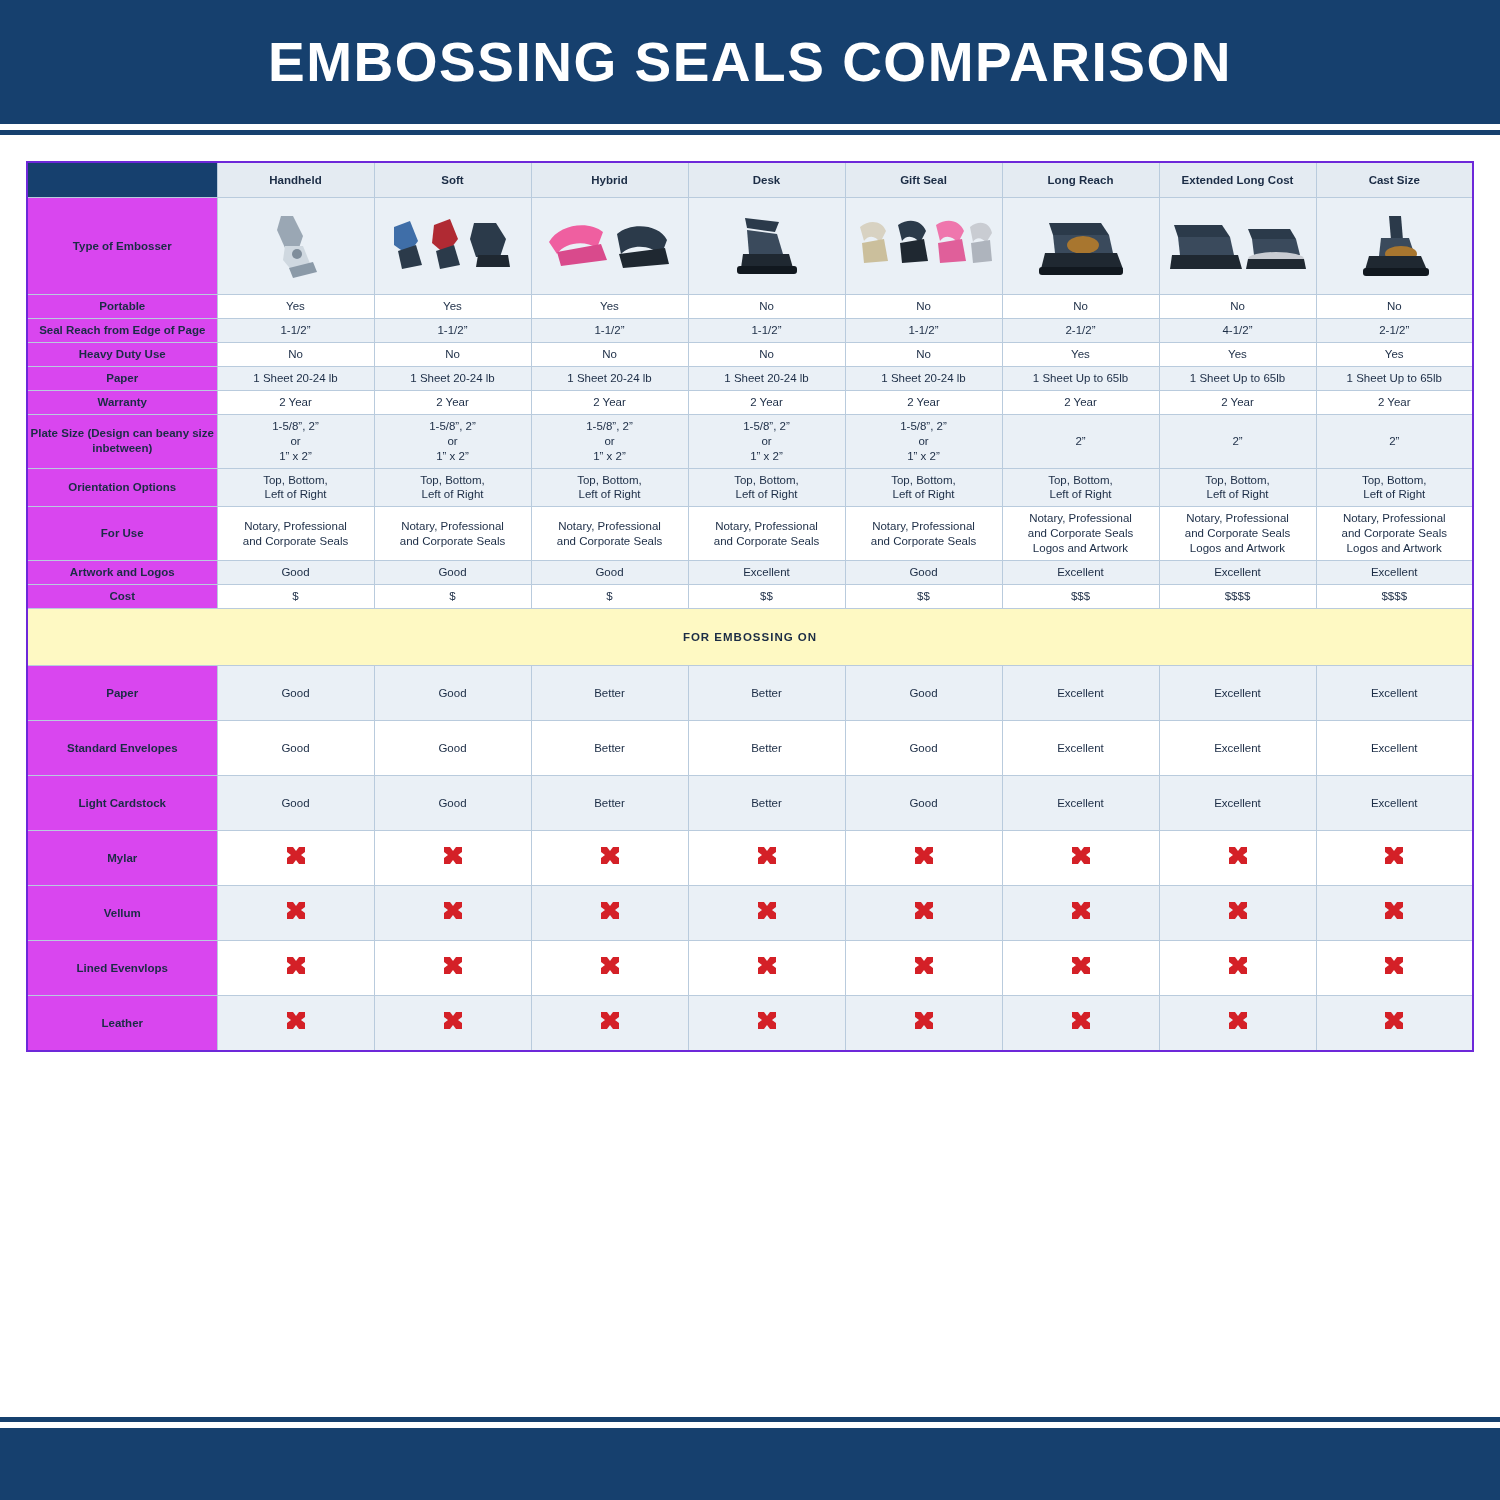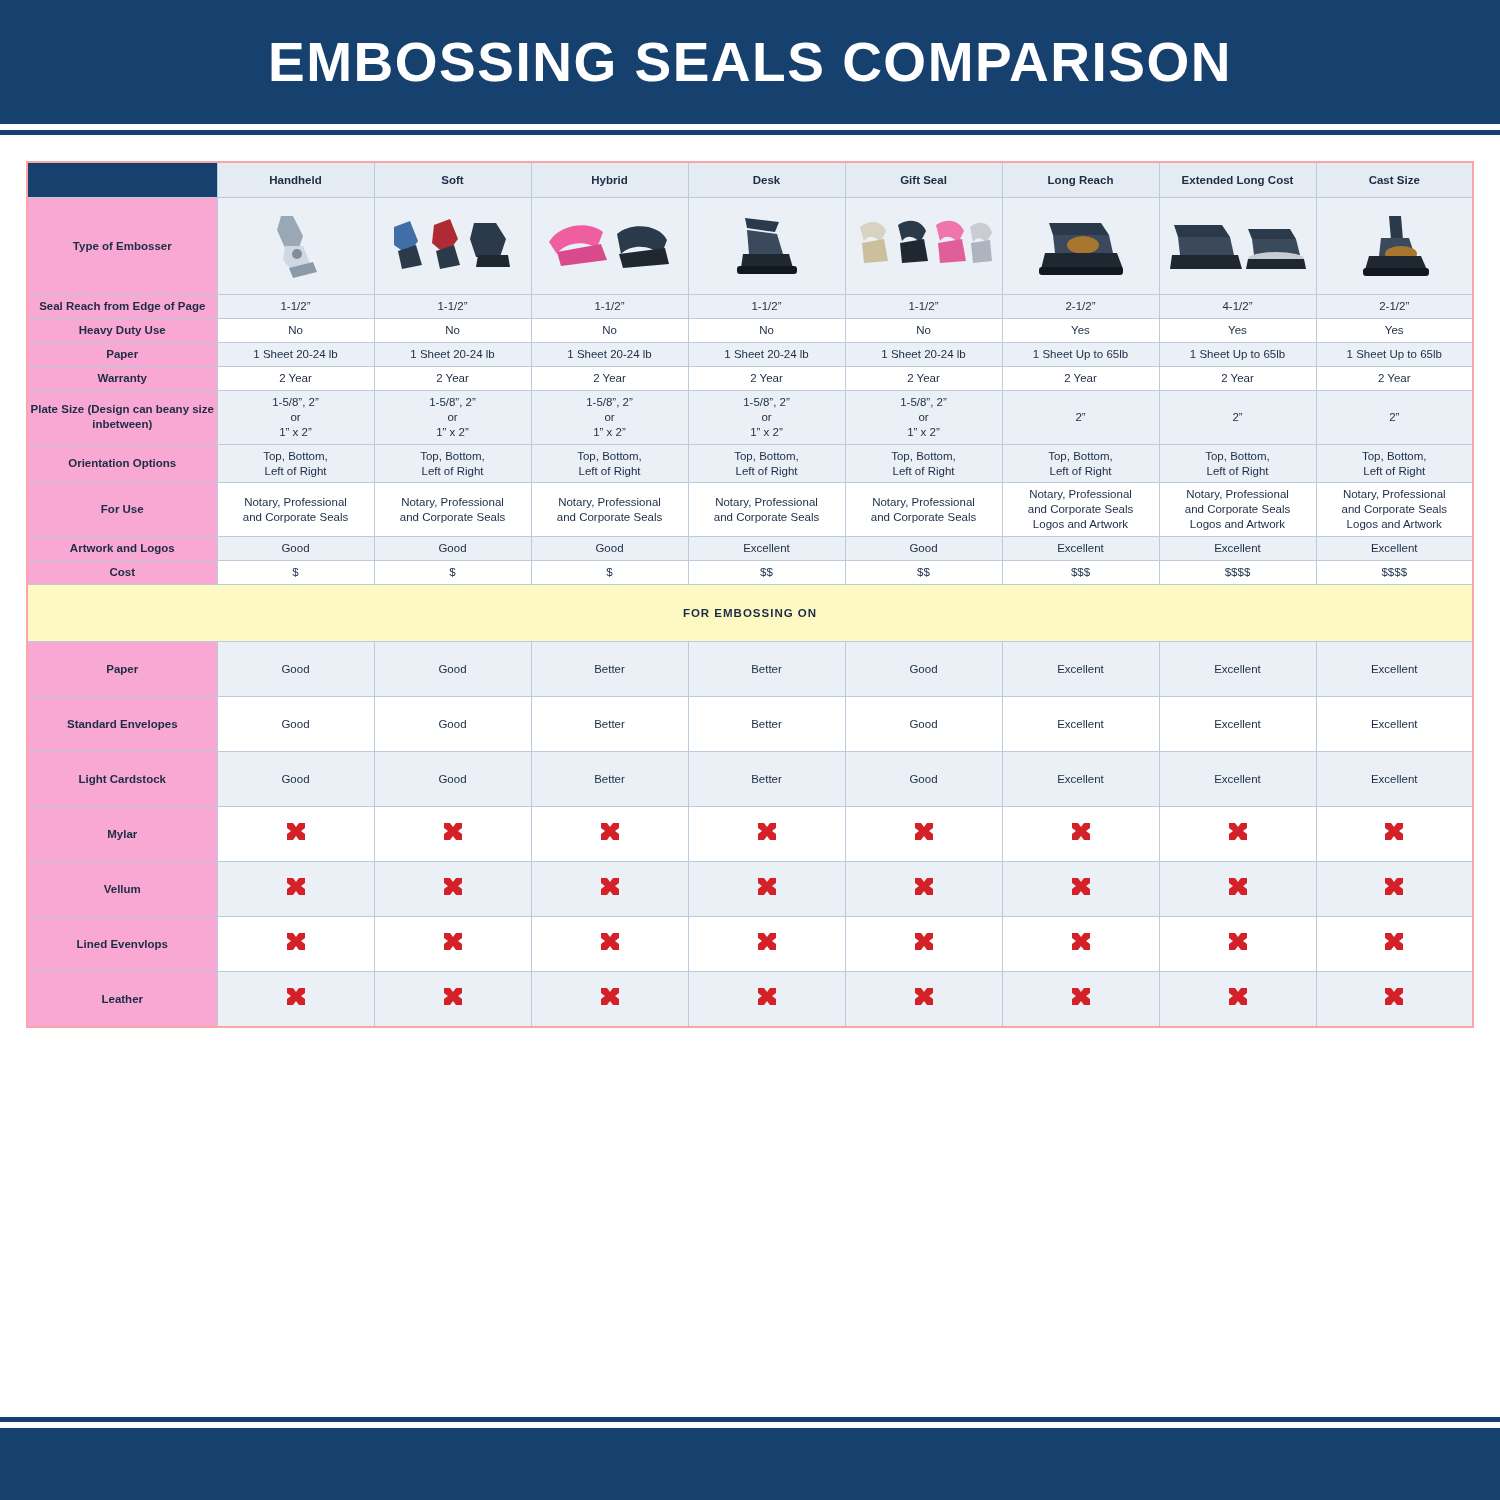--- a/index.html
+++ b/index.html
@@ -28,21 +28,21 @@
   }
   .header-rule{height:6px;background:#ffffff;}
   .header-rule2{height:5px;background:#16406e;}
 
   
   .table-wrap{padding:26px 26px 0 26px;}
   table.cmp{
     border-collapse:collapse;
     width:1448px;
     table-layout:fixed;
-    border:2px solid #fca5a5;
+    border:2px solid #6d28d9;
     padding-left:28px;
   }
   table.cmp td, table.cmp th{
     border:1px solid #b9cbdd;
     vertical-align:middle;
     text-align:center;
     font-size:11.5px;
     color:#1b2c45;
     padding:4px 2px;
   }
@@ -69,21 +69,21 @@
     background:#16406e;
     border:1px solid #16406e;
   }
   .imgcell{
     background:#edf2f7;
     height:88px;
     padding:2px;
   }
   tr.alt td{background:#eaf0f6;}
   tr.white td{background:#ffffff;}
-  tr.alt td.rowhead, tr.white td.rowhead{background:#f9a8d4;}
+  tr.alt td.rowhead, tr.white td.rowhead{background:#d946ef;}
 
   .section-band{
     background:#fef9c3;
     color:#ffffff;
     font-weight:bold;
     font-size:26px;
     letter-spacing:1px;
     height:48px;
     text-transform:uppercase;
     border:1px solid #16406e;
@@ -226,20 +226,31 @@
                 <svg width="86" height="72" viewBox="0 0 86 72">
                   <path d="M38 6 L50 6 L52 30 L40 30 Z" fill="#2b3a4a"></path>
                   <path d="M30 28 L58 28 L64 46 L28 46 Z" fill="#3a4a5c"></path>
                   <ellipse cx="50" cy="44" rx="16" ry="8" fill="#a8762f"></ellipse>
                   <path d="M18 46 L70 46 L76 60 L14 60 Z" fill="#1f2831"></path>
                   <rect x="12" y="58" width="66" height="8" rx="3" fill="#11181f"></rect>
                 </svg>
               </div>
             </td>
           </tr>
+          <tr class="white">
+            <td class="rowhead multiline">Portable</td>
+            <td class="multiline">Yes</td>
+            <td class="multiline">Yes</td>
+            <td class="multiline">Yes</td>
+            <td class="multiline">No</td>
+            <td class="multiline">No</td>
+            <td class="multiline">No</td>
+            <td class="multiline">No</td>
+            <td class="multiline">No</td>
+          </tr>
           <tr class="alt">
             <td class="rowhead multiline">Seal Reach from Edge of Page</td>
             <td class="multiline">1-1/2”</td>
             <td class="multiline">1-1/2”</td>
             <td class="multiline">1-1/2”</td>
             <td class="multiline">1-1/2”</td>
             <td class="multiline">1-1/2”</td>
             <td class="multiline">2-1/2”</td>
             <td class="multiline">4-1/2”</td>
             <td class="multiline">2-1/2”</td>

